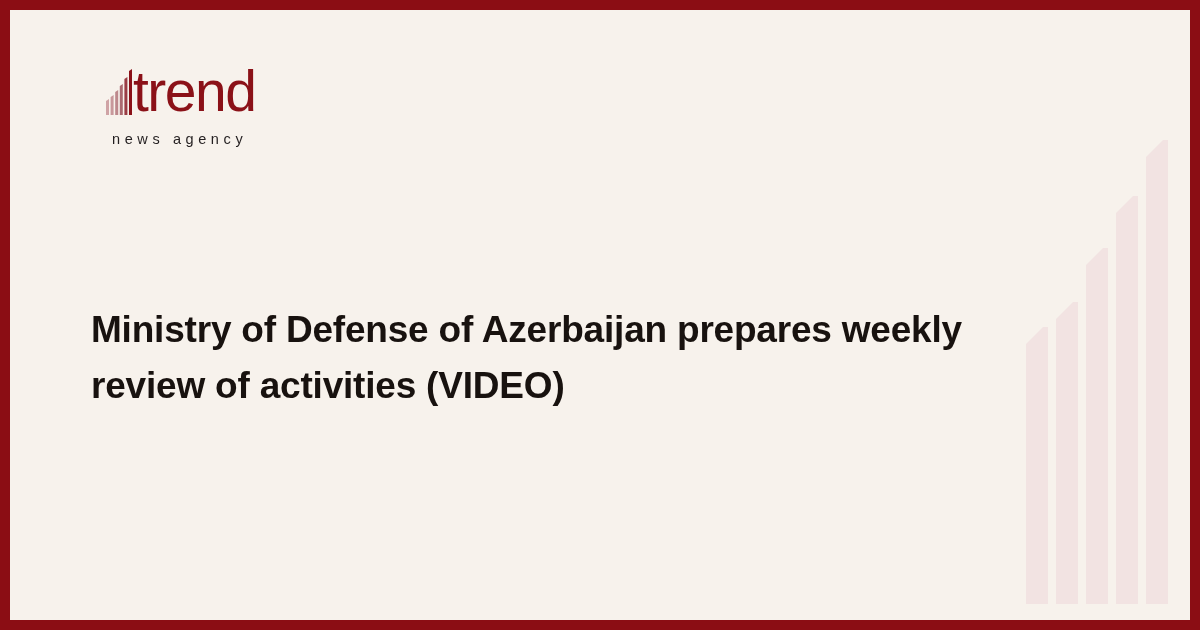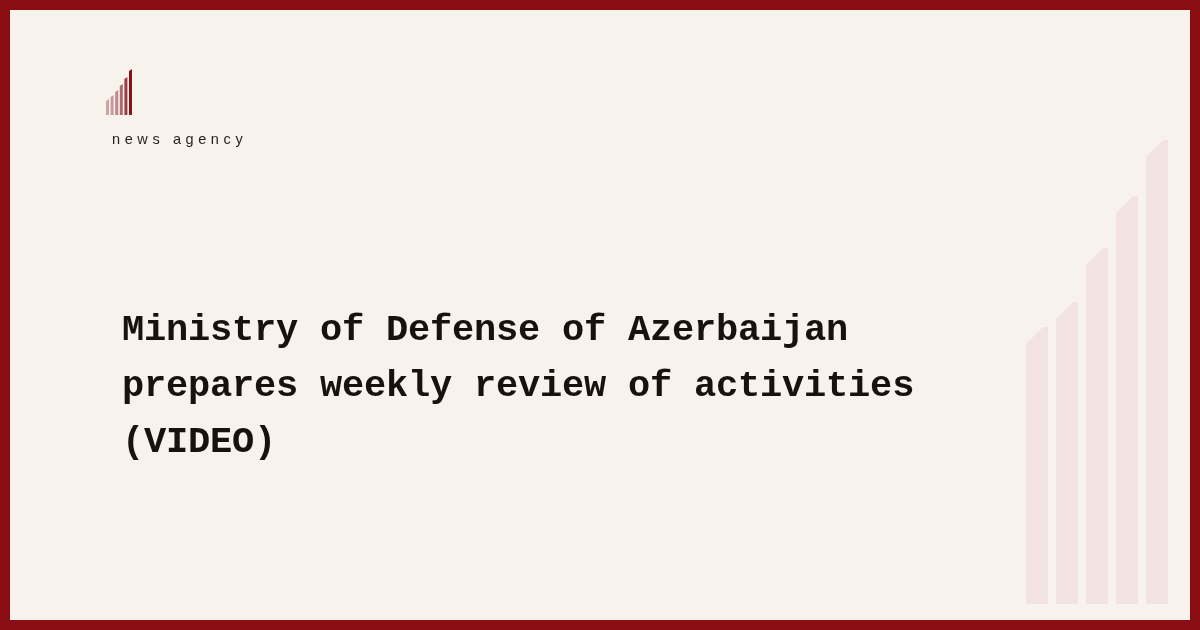--- a/index.html
+++ b/index.html
@@ -90,24 +90,24 @@
     font-family: "Liberation Sans", sans-serif;
     font-size: 14.5px;
     font-weight: 400;
     color: #231f20;
     letter-spacing: 4.6px;
   }
 
   
   .headline {
     position: absolute;
-    left: 102px;
+    left: 71px;
     top: 262px;
     width: 920px;
-    font-family: Liberation Mono, monospace;
+    font-family: Liberation Sans, sans-serif;
     font-size: 37px;
     font-weight: 700;
     line-height: 1.52;
     color: #18120f;
     letter-spacing: -0.2px;
     margin-top: 20px;
   }
 </style>
 </head>
 <body>
@@ -132,20 +132,21 @@
         <span class="logo-mark">
           <svg viewBox="0 0 26 46" xmlns="http://www.w3.org/2000/svg" aria-hidden="true">
             <polygon points="0,32 3,30 3,46 0,46" fill="#cfa3a5"></polygon>
             <polygon points="4.6,28 7.6,26 7.6,46 4.6,46" fill="#c8989b"></polygon>
             <polygon points="9.2,23 12.2,21 12.2,46 9.2,46" fill="#bd888c"></polygon>
             <polygon points="13.8,17 16.8,15 16.8,46 13.8,46" fill="#ab6a70"></polygon>
             <polygon points="18.4,10 21.4,8 21.4,46 18.4,46" fill="#9a3d45"></polygon>
             <polygon points="23,2 26,0 26,46 23,46" fill="#8b1118"></polygon>
           </svg>
         </span>
+        <span class="logo-word">trend</span>
       </div>
       <div class="logo-tag">news agency</div>
     </div>
 
     <h1 class="headline">Ministry of Defense of Azerbaijan prepares weekly review of activities (VIDEO)</h1>
 
   </div>
 </div>
 
 </body></html>

